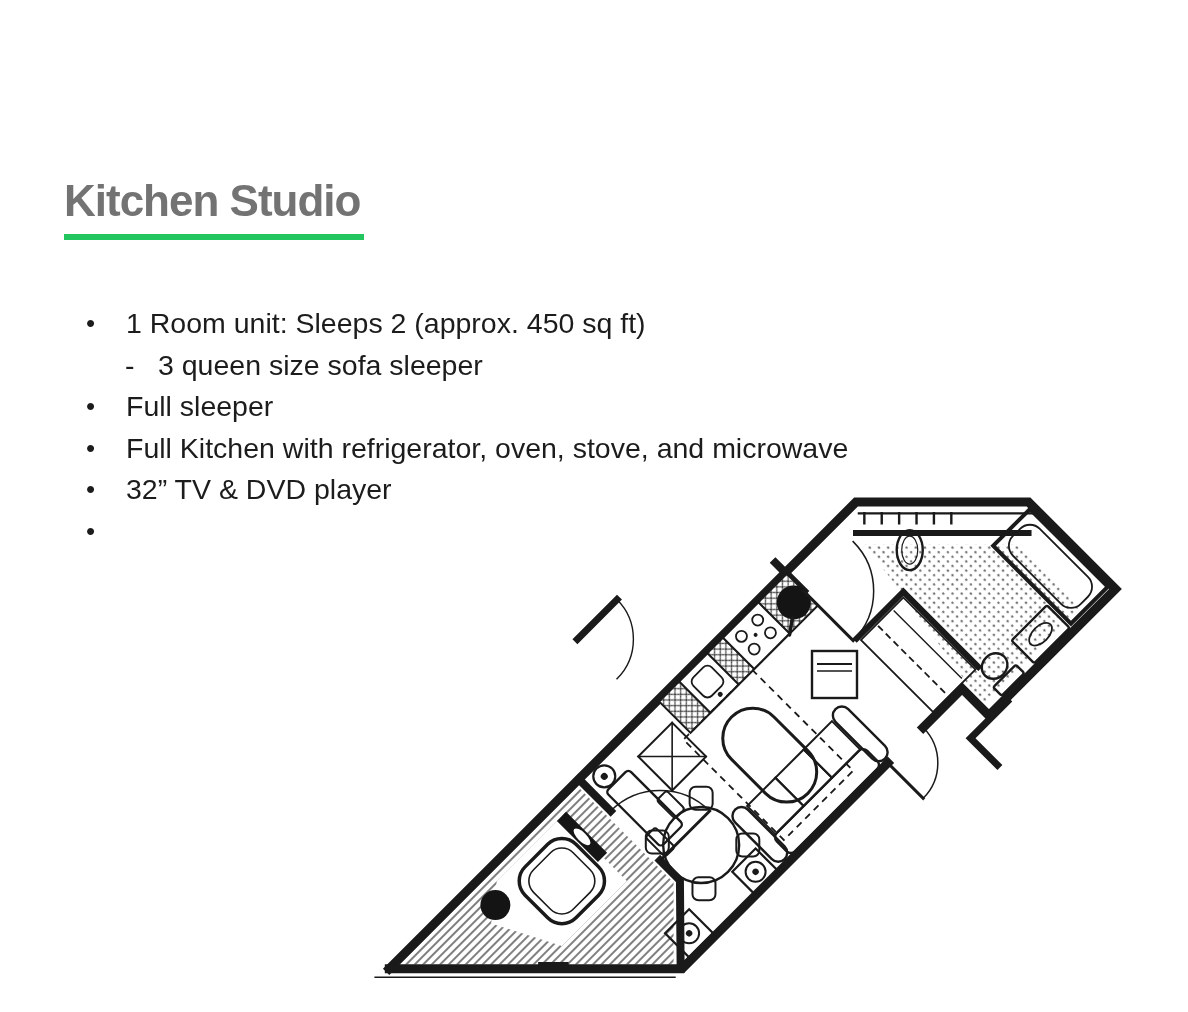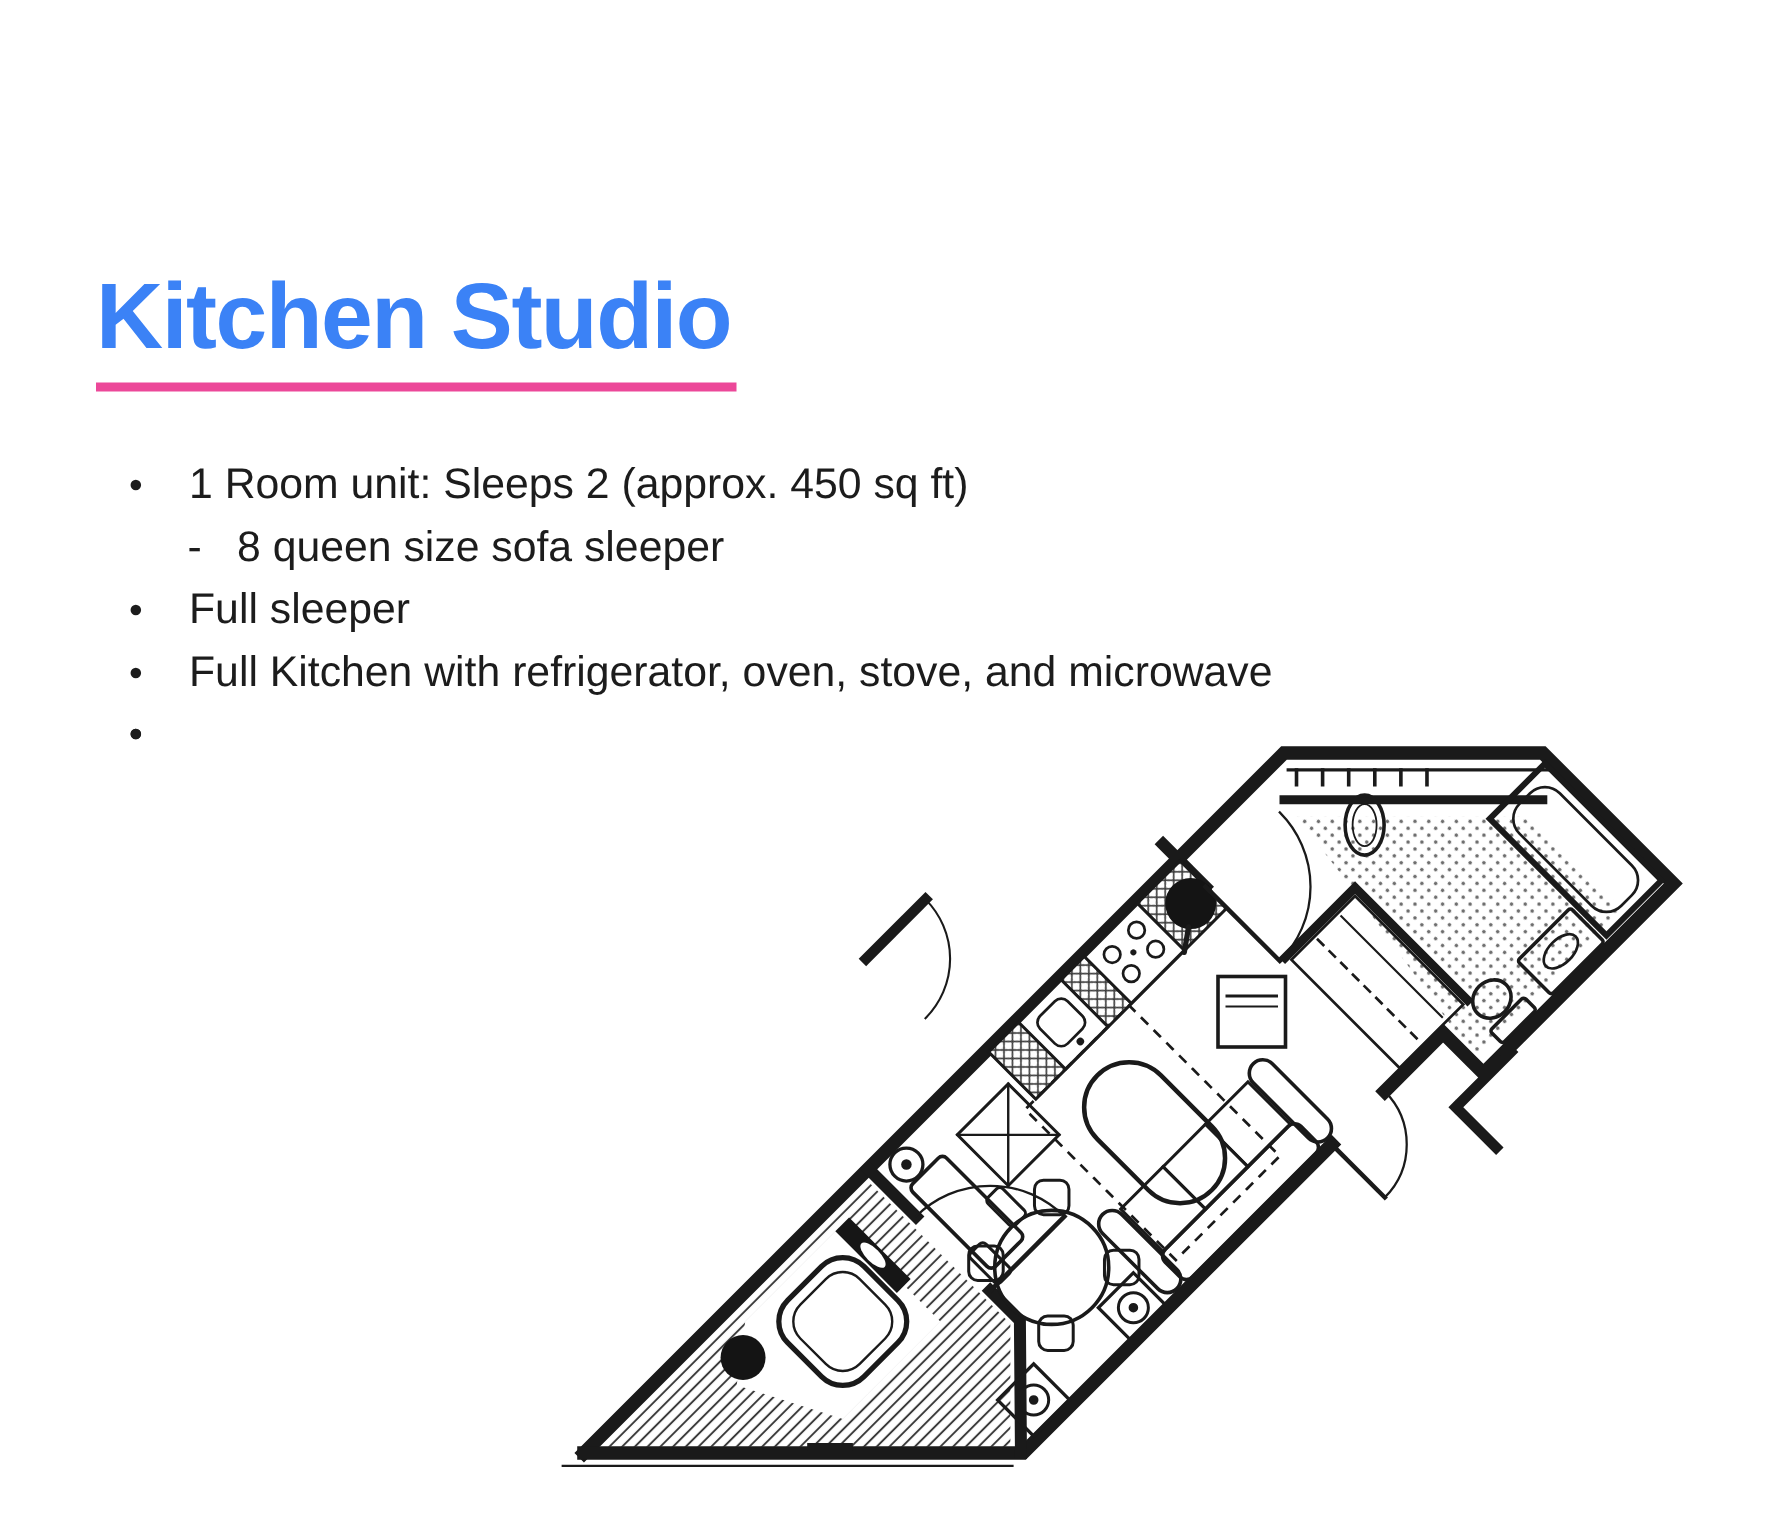--- a/index.html
+++ b/index.html
@@ -1,20 +1,20 @@
 <!DOCTYPE html>
 <html><head>
 <meta charset="utf-8">
 <style>
   html,body{margin:0;padding:0;background:#fff;}
   .page{position:relative;width:1188px;height:1012px;background:#ffffff;overflow:hidden;
         font-family:"Liberation Sans", sans-serif;color:#1c1c1c;}
-  .title{position:absolute;left:64px;top:176px;margin:0;font-size:62px;font-weight:bold;
-         letter-spacing:-1px;color:#3b82f6;display:inline-block;
-         border-bottom:6px solid #ec4899;padding-bottom:8px;padding-right:4px;}
+  .title{position:absolute;left:64px;top:176px;margin:0;font-size:44px;font-weight:bold;
+         letter-spacing:-1px;color:#737373;display:inline-block;
+         border-bottom:6px solid #22c55e;padding-bottom:8px;padding-right:4px;}
   .features{position:absolute;left:86px;top:303px;margin:0;padding:0;list-style:none;
             font-size:28.5px;line-height:41.5px;color:#1c1c1c;}
   .features li{position:relative;padding-left:40px;white-space:nowrap;}
   .features li .m{position:absolute;left:0;top:0;font-size:26px;}
   .features li.sub{padding-left:72px;}
   .features li.sub .m{left:39px;font-size:28.5px;}
   svg{position:absolute;left:0;top:0;}
   .ink{stroke:#1a1a1a;fill:none;}
 </style>
 </head>
@@ -23,30 +23,30 @@
 <div class="page">
 
   <h1 class="title">Kitchen Studio</h1>
 
   <ul class="features">
     <li>
       <span class="m">•</span>
       <span>1 Room unit: Sleeps 2 (approx. 450 sq ft)</span></li>
     <li class="sub">
       <span class="m">-</span>
-      <span>8 queen size sofa sleeper</span></li>
+      <span>3 queen size sofa sleeper</span></li>
     <li>
       <span class="m">•</span>
       <span>Full sleeper</span></li>
     <li>
       <span class="m">•</span>
       <span>Full Kitchen with refrigerator, oven, stove, and microwave</span></li>
     <li>
       <span class="m">•</span>
-      </li>
+      <span>32” TV &amp; DVD player</span></li>
     <li>
       <span class="m">•</span>
       </li>
   </ul>
 
   <svg width="1188" height="1012" viewBox="0 0 1188 1012">
     <defs>
       <pattern id="xhatch" width="8" height="8" patternUnits="userSpaceOnUse">
         <rect width="8" height="8" fill="#fff"></rect>
         <path d="M0,0 L8,8 M8,0 L0,8" stroke="#3c3c3c" stroke-width="1.1"></path>

